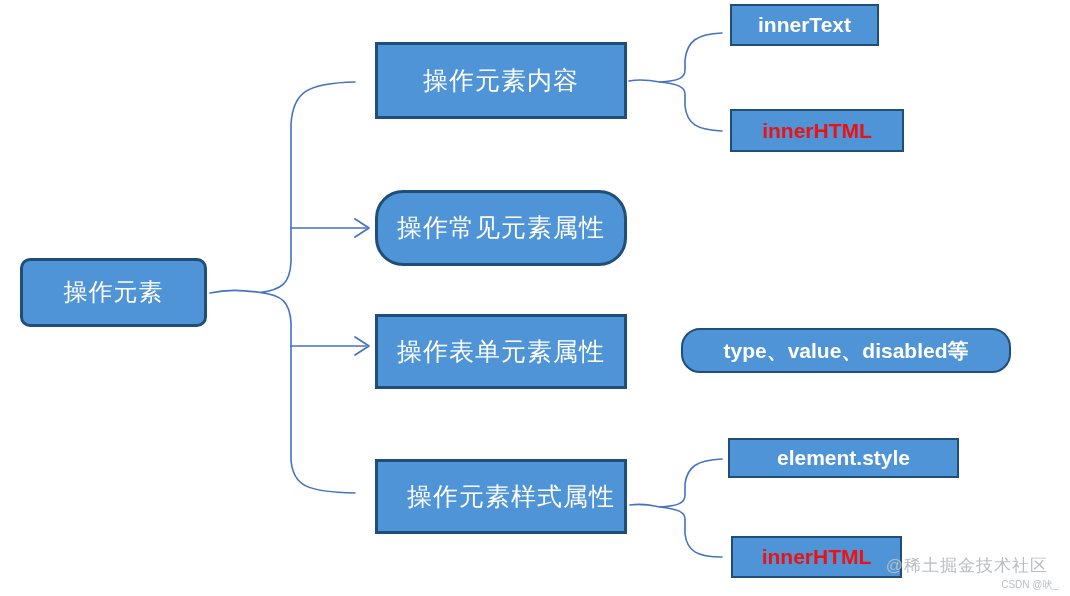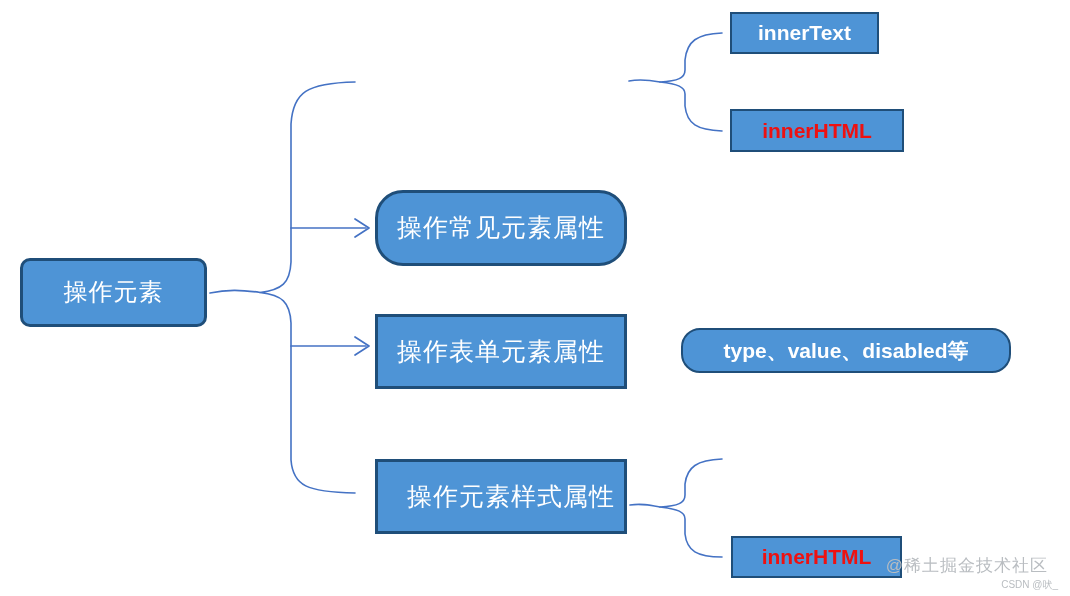--- a/index.html
+++ b/index.html
@@ -75,34 +75,36 @@
 
     <path d="M 630 505 C 641 503 650 505 660 507" stroke-width="1.6"></path>
     <path d="M 722 459 C 697 460 687 467 685 484
              L 685 495 C 685 503 678 506 660 507
              C 678 509 685 512 685 519
              L 685 534 C 687 551 697 557 722 557" stroke-width="1.6"></path>
   </svg>
 
   <div class="node cn" style="left: 20px; top: 258px; width: 187px; height: 69px; font-size: 24px; background-color: rgb(78, 148, 214); border-color: rgb(31, 78, 121); color: rgb(255, 255, 255); border-radius: 10px;">操作元素</div>
 
+  <div class="node cn" style="left: 375px; top: 42px; width: 252px; height: 77px; background-color: rgb(78, 148, 214); border-color: rgb(31, 78, 121); color: rgb(255, 255, 255);">操作元素内容</div>
 
   <div class="node cn" style="left: 375px; top: 190px; width: 252px; height: 76px; background-color: rgb(78, 148, 214); border-color: rgb(31, 78, 121); color: rgb(255, 255, 255); border-radius: 28px;">操作常见元素属性</div>
 
   <div class="node cn" style="left: 375px; top: 314px; width: 252px; height: 75px; background-color: rgb(78, 148, 214); border-color: rgb(31, 78, 121); color: rgb(255, 255, 255);">操作表单元素属性</div>
 
   <div class="node cn" style="left: 375px; top: 459px; width: 252px; height: 75px; background-color: rgb(78, 148, 214); border-color: rgb(31, 78, 121); color: rgb(255, 255, 255); padding-left: 20px;">操作元素样式属性</div>
 
-  <div class="node code" style="left: 730px; top: 12px; width: 149px; height: 42px; background-color: rgb(78, 148, 214); border-color: rgb(31, 78, 121); color: rgb(255, 255, 255);">innerText</div>
+  <div class="node code" style="left: 730px; top: 4px; width: 149px; height: 42px; background-color: rgb(78, 148, 214); border-color: rgb(31, 78, 121); color: rgb(255, 255, 255);">innerText</div>
 
   <div class="node code" style="left: 730px; top: 109px; width: 174px; height: 43px; background-color: rgb(78, 148, 214); border-color: rgb(31, 78, 121); color: rgb(238, 17, 17);">innerHTML</div>
 
 
   <div class="node code" style="left: 681px; top: 328px; width: 330px; height: 45px; background-color: rgb(78, 148, 214); border-color: rgb(31, 78, 121); color: rgb(255, 255, 255); border-radius: 19px;">type、value、disabled等</div>
 
+  <div class="node code" style="left: 728px; top: 438px; width: 231px; height: 40px; background-color: rgb(78, 148, 214); border-color: rgb(31, 78, 121); color: rgb(255, 255, 255);">element.style</div>
 
   <div class="node code" style="left: 731px; top: 536px; width: 171px; height: 42px; background-color: rgb(78, 148, 214); border-color: rgb(31, 78, 121); color: rgb(238, 17, 17);">innerHTML</div>
 
   <div class="watermark">
     <span class="wm-line1" style="color: rgb(185, 189, 193);">@稀土掘金技术社区</span>
     <span class="wm-line2" style="color: rgb(185, 189, 193);">CSDN @吠_</span>
   </div>
 
 </div>
 

